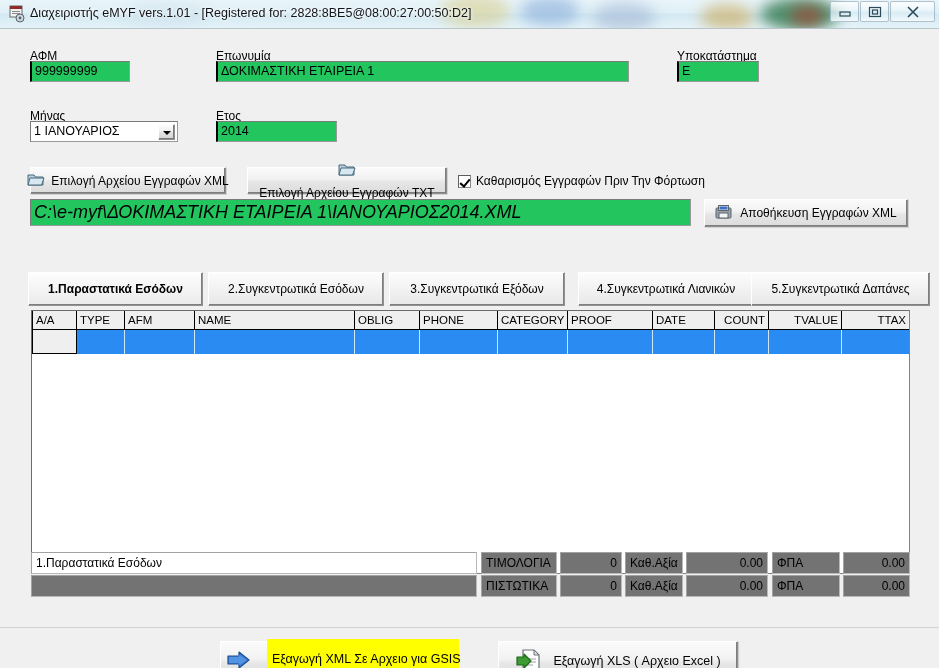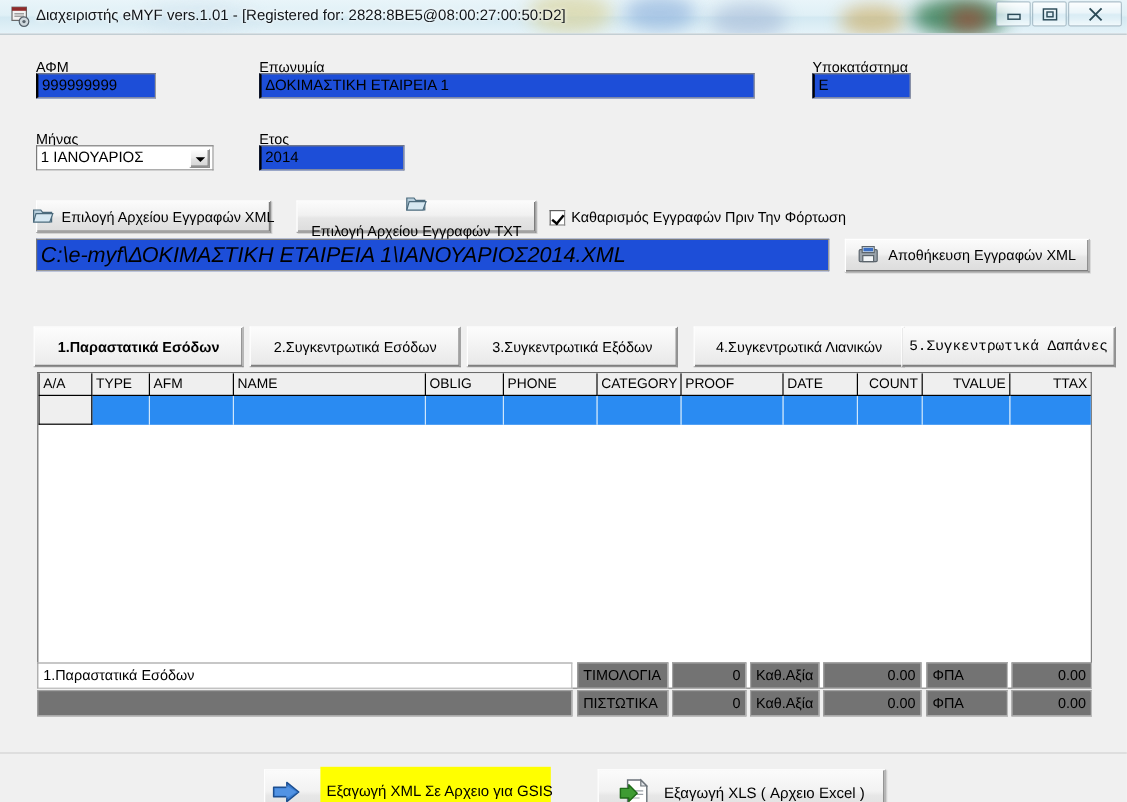--- a/index.html
+++ b/index.html
@@ -108,21 +108,21 @@
   
   .lbl {
     position: absolute;
     font-size: 12px;
     color: #000;
     white-space: nowrap;
   }
   .txt {
     position: absolute;
     box-sizing: border-box;
-    background: #1d4ed8;
+    background: #22c55e;
     border: 1px solid #9a9a9a;
     border-top-color: #7a7a7a;
     border-left-color: #7a7a7a;
     font-family: "Liberation Sans", sans-serif;
     font-size: 12.5px;
     color: #000;
     padding: 2px 3px;
     line-height: 15px;
     white-space: nowrap;
     overflow: hidden;
@@ -449,21 +449,21 @@
       </div>
       <div class="tab" style="left:180px; width:176px;">
         <span>2.Συγκεντρωτικά Εσόδων</span>
       </div>
       <div class="tab" style="left:361px; width:176px;">
         <span>3.Συγκεντρωτικά Εξόδων</span>
       </div>
       <div class="tab" style="left:526px; width:176px;margin-left:24px;">
         <span>4.Συγκεντρωτικά Λιανικών</span>
       </div>
-      <div class="tab" style="left:723px; width:179px;font-family:Liberation Mono, monospace;">
+      <div class="tab" style="left:723px; width:179px;">
         <span>5.Συγκεντρωτικά Δαπάνες</span>
       </div>
     </div>
 
     <div class="gridbox">
       <table class="grid-table">
         <colgroup>
           <col style="width:44px">
             <col style="width:48px">
             <col style="width:70px">

